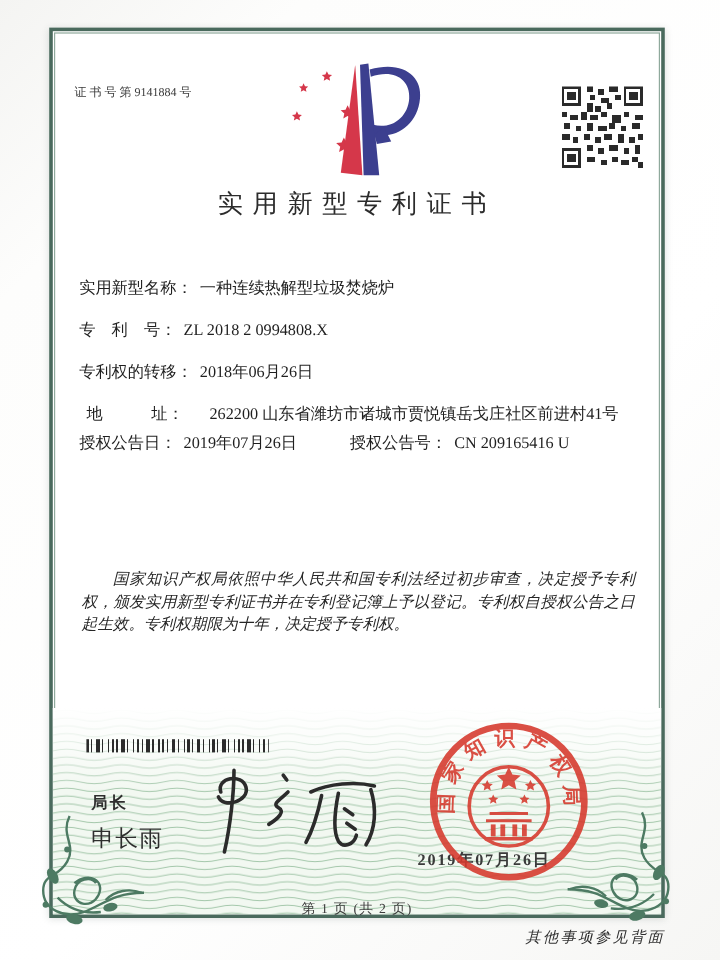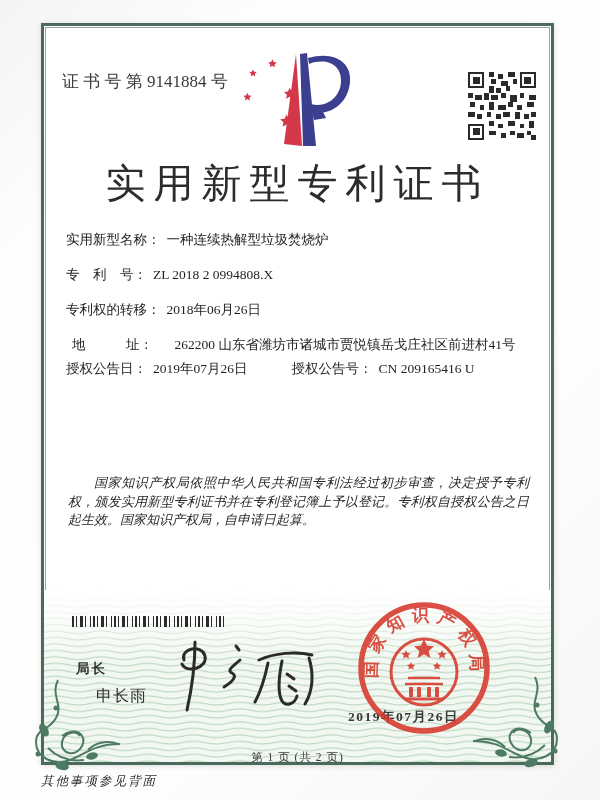--- a/index.html
+++ b/index.html
@@ -7,26 +7,26 @@
     width:600px;height:800px;position:relative;overflow:hidden;
     background:linear-gradient(135deg,#f4f4f2 0%,#fdfdfc 18%,#ffffff 60%,#f6f6f4 100%);
     font-family:"Liberation Serif","DejaVu Serif",serif;color:#2e2e2e;
   }
   .cert{
     position:absolute;left:41px;top:23px;width:507px;height:736px;
     border:3px solid #4a6a5d;background:#ffffff;
     box-shadow:0 1px 6px rgba(60,80,70,.18);
   }
   .cert-inner-line{position:absolute;inset:1px;border:1px solid #8fa99c;pointer-events:none;}
-  .cert-number{position:absolute;left:18px;top:44px;font-size:17px;color:#3a3a3a;white-space:nowrap;}
+  .cert-number{position:absolute;left:18px;top:44px;font-size:10px;color:#3a3a3a;white-space:nowrap;}
   .logo{position:absolute;left:196px;top:22px;width:120px;height:112px;}
   .qr{position:absolute;left:424px;top:46px;width:68px;height:68px;}
   .title{
     position:absolute;left:0;top:130px;width:100%;text-align:center;
-    font-size:40px;letter-spacing:8px;color:#2c2c2c;font-weight:500;white-space:nowrap;
+    font-size:21px;letter-spacing:8px;color:#2c2c2c;font-weight:500;white-space:nowrap;
   }
   .fields{position:absolute;left:22px;top:205px;right:14px;font-size:13.5px;color:#1f1f1f;}
   .row{margin-bottom:17px;line-height:18px;white-space:nowrap;}
   .row.addr{margin-bottom:6px;white-space:normal;text-align:center;}
   .f-label{color:#1f1f1f;}
   .f-value{margin-left:6px;}
   .f-value.address{display:inline-block;width:372px;vertical-align:top;margin-left:6px;}
   .grant .pair2{margin-left:44px;}
   .body-text{
     position:absolute;left:24px;top:448px;right:22px;
@@ -39,33 +39,33 @@
     background:linear-gradient(180deg,#ffffff 0%,rgba(255,255,255,.65) 45%,rgba(255,255,255,0) 100%);
   }
   .barcode{
     position:absolute;left:28px;top:590px;width:152px;height:11px;z-index:3;
     background:repeating-linear-gradient(90deg,
       #2b2b2b 0 2px,transparent 2px 4px,#2b2b2b 4px 5px,transparent 5px 8px,
       #2b2b2b 8px 11px,transparent 11px 13px,#2b2b2b 13px 14px,transparent 14px 18px,
       #2b2b2b 18px 19px,transparent 19px 21px);
   }
   .director-title{position:absolute;left:32px;top:634px;font-size:13.5px;letter-spacing:2px;z-index:3;font-weight:bold;}
-  .director-name{position:absolute;left:32px;top:660px;font-size:16px;letter-spacing:1px;z-index:3;margin-left:20px;}
+  .director-name{position:absolute;left:32px;top:660px;font-size:19px;letter-spacing:1px;z-index:3;}
   .signature{position:absolute;left:118px;top:610px;width:160px;height:78px;z-index:3;}
   .seal{position:absolute;left:310px;top:572px;width:140px;height:140px;z-index:4;opacity:.88;}
   .seal-date{
     position:absolute;left:304px;top:682px;width:170px;z-index:3;
     font-size:13.5px;letter-spacing:1.5px;color:#3a3a3a;font-weight:bold;white-space:nowrap;
   }
   .page-num{position:absolute;left:0;top:724px;width:100%;text-align:center;font-size:11.5px;letter-spacing:1px;color:#3c3c3c;z-index:3;}
   .ornament{position:absolute;z-index:5;}
   .ornament.left{left:-16px;bottom:-16px;width:96px;height:100px;}
   .ornament.right{right:-14px;bottom:-13px;width:96px;height:100px;transform:scaleX(-1);}
   .back-note{
-    position:absolute;left:41px;top:773px;width:513px;text-align:left;
+    position:absolute;left:41px;top:773px;width:513px;text-align:right;
     font-size:12.5px;font-style:italic;letter-spacing:2px;color:#2f2f2f;
   }
 </style>
 </head>
 <body>
 
 <div class="cert">
   <div class="cert-inner-line"></div>
 
   <div class="cert-number">证 书 号 第 9141884 号</div>
@@ -155,21 +155,21 @@
     </div>
     <div class="row addr">
       <span class="f-label">地　　　址：</span><span class="f-value address">262200 山东省潍坊市诸城市贾悦镇岳戈庄社区前进村41号</span>
     </div>
     <div class="row grant">
       <span class="f-label">授权公告日：</span><span class="f-value">2019年07月26日</span><span class="f-label pair2">授权公告号：</span><span class="f-value">CN 209165416 U</span>
     </div>
   </div>
 
   <div class="body-text">
-    <p>国家知识产权局依照中华人民共和国专利法经过初步审查，决定授予专利权，颁发实用新型专利证书并在专利登记簿上予以登记。专利权自授权公告之日起生效。国家知识产权局，自申请日起算。</p>
+    <p>国家知识产权局依照中华人民共和国专利法经过初步审查，决定授予专利权，颁发实用新型专利证书并在专利登记簿上予以登记。专利权自授权公告之日起生效。专利权期限为十年，决定授予专利权。</p>
   </div>
 
   <svg class="waves" preserveAspectRatio="none" viewBox="0 0 507 172">
     <defs>
       <pattern id="wv" width="46" height="6.5" patternUnits="userSpaceOnUse">
         <path d="M0,3.2 Q11.5,0.4 23,3.2 T46,3.2" fill="none" stroke="#9fc4a6" stroke-width="0.8"></path>
       </pattern>
     </defs>
     <rect width="507" height="172" fill="#f2f8f1"></rect>
     <rect width="507" height="172" fill="url(#wv)"></rect>

